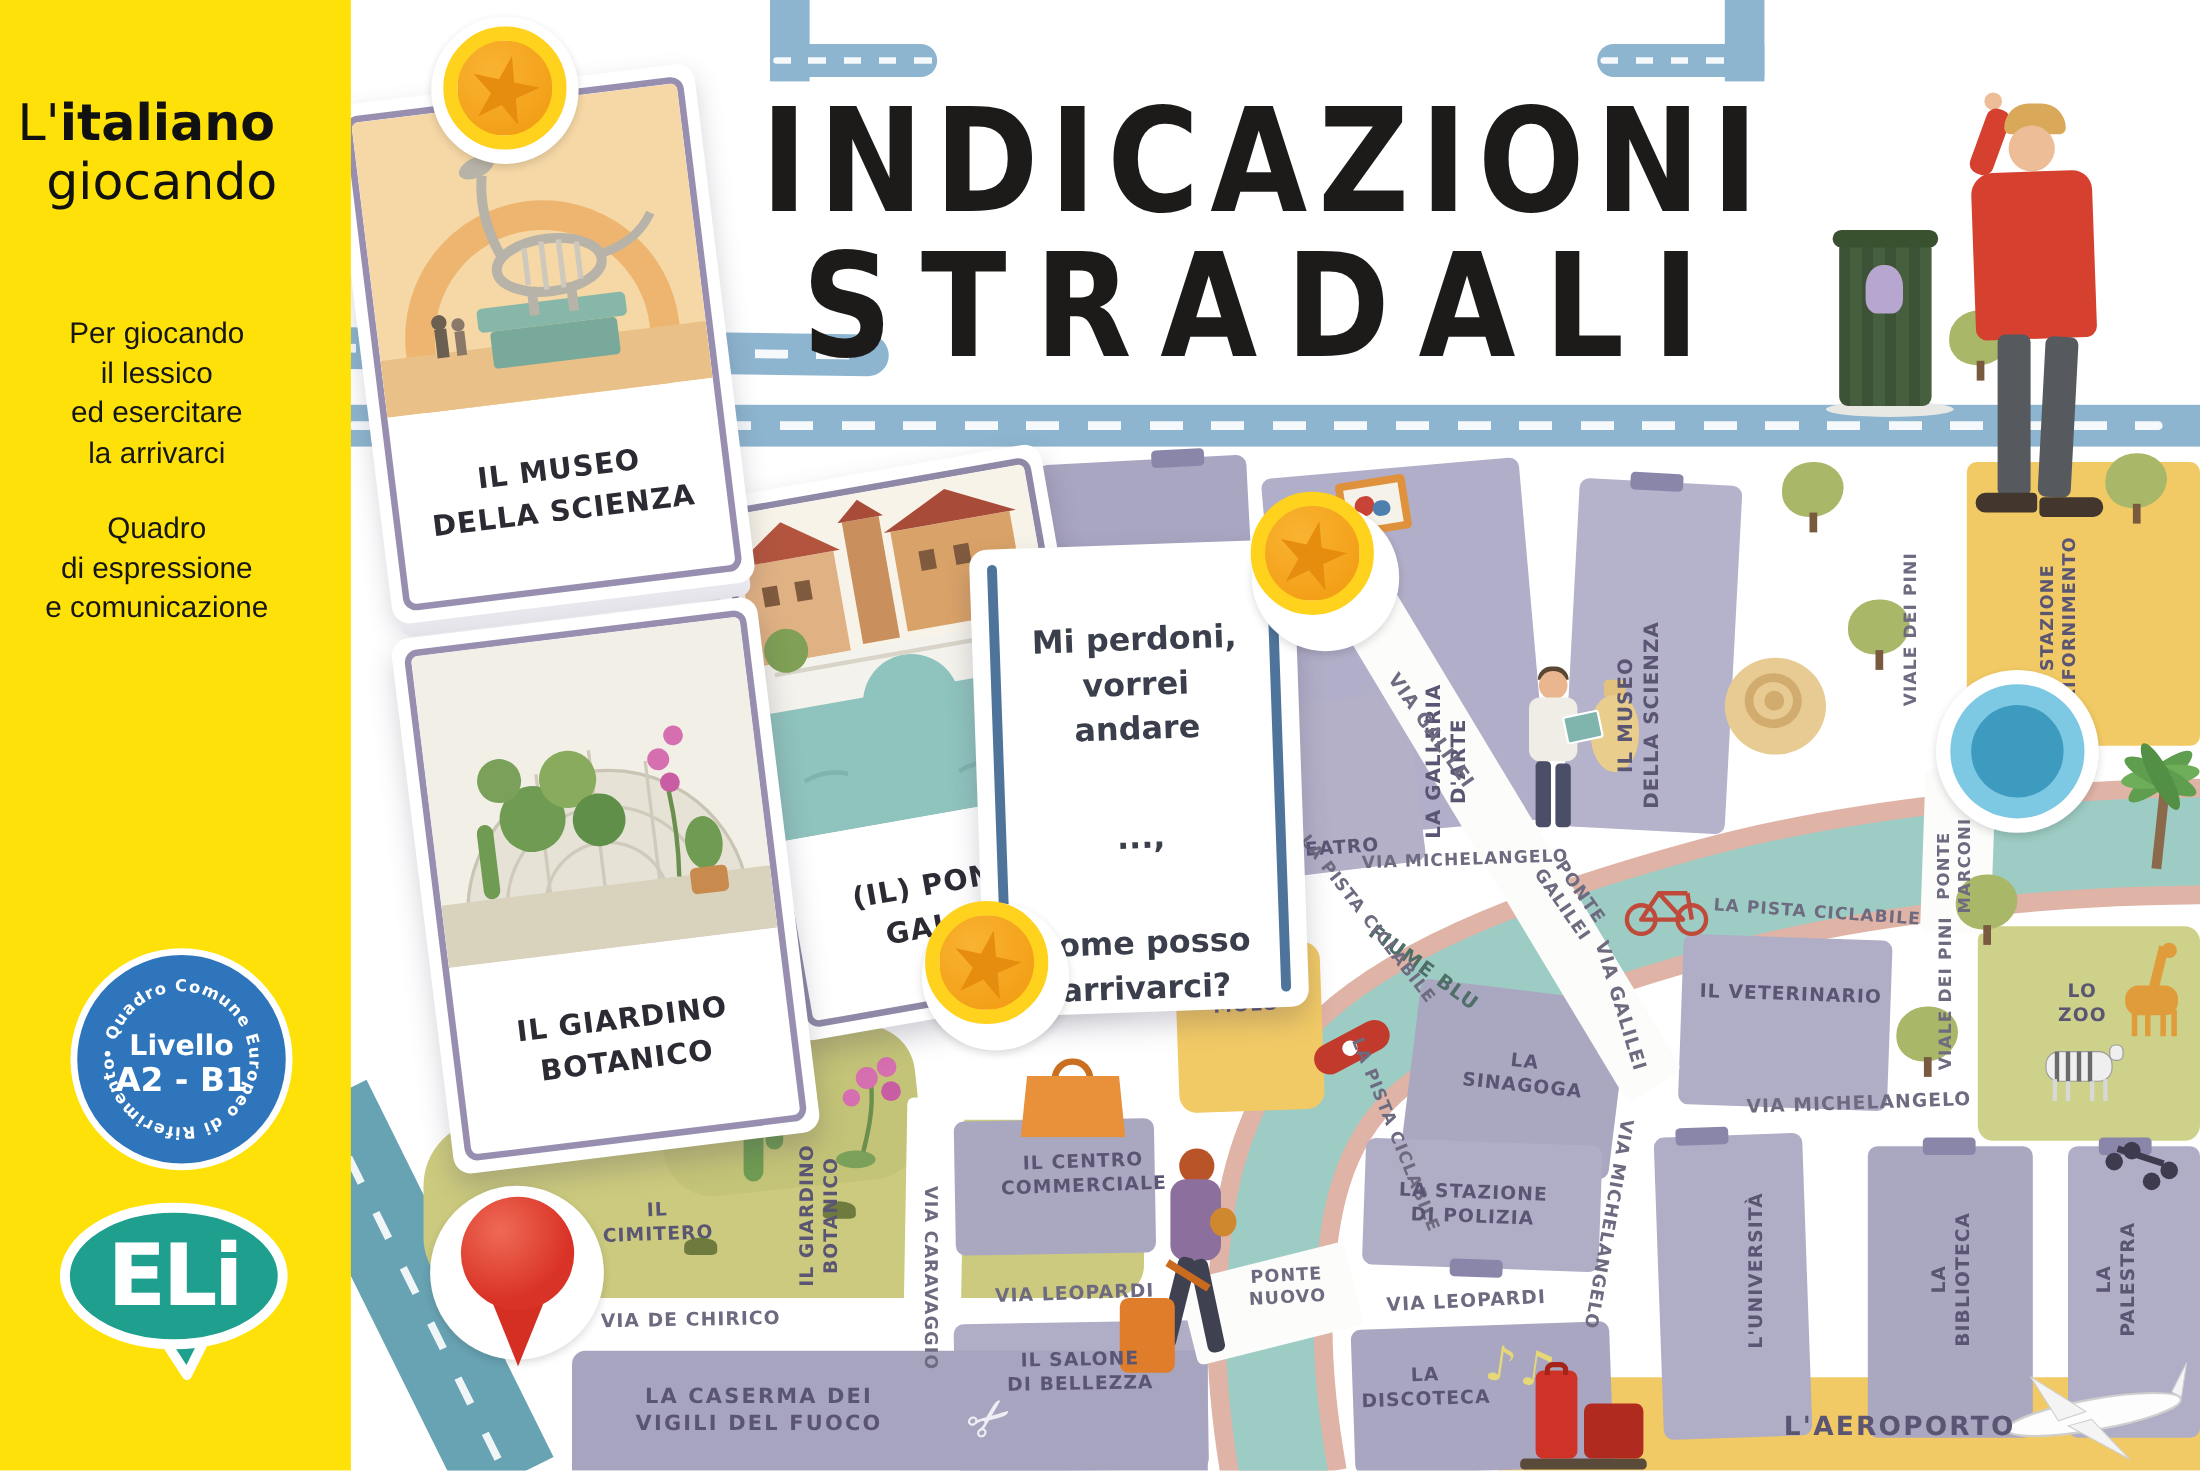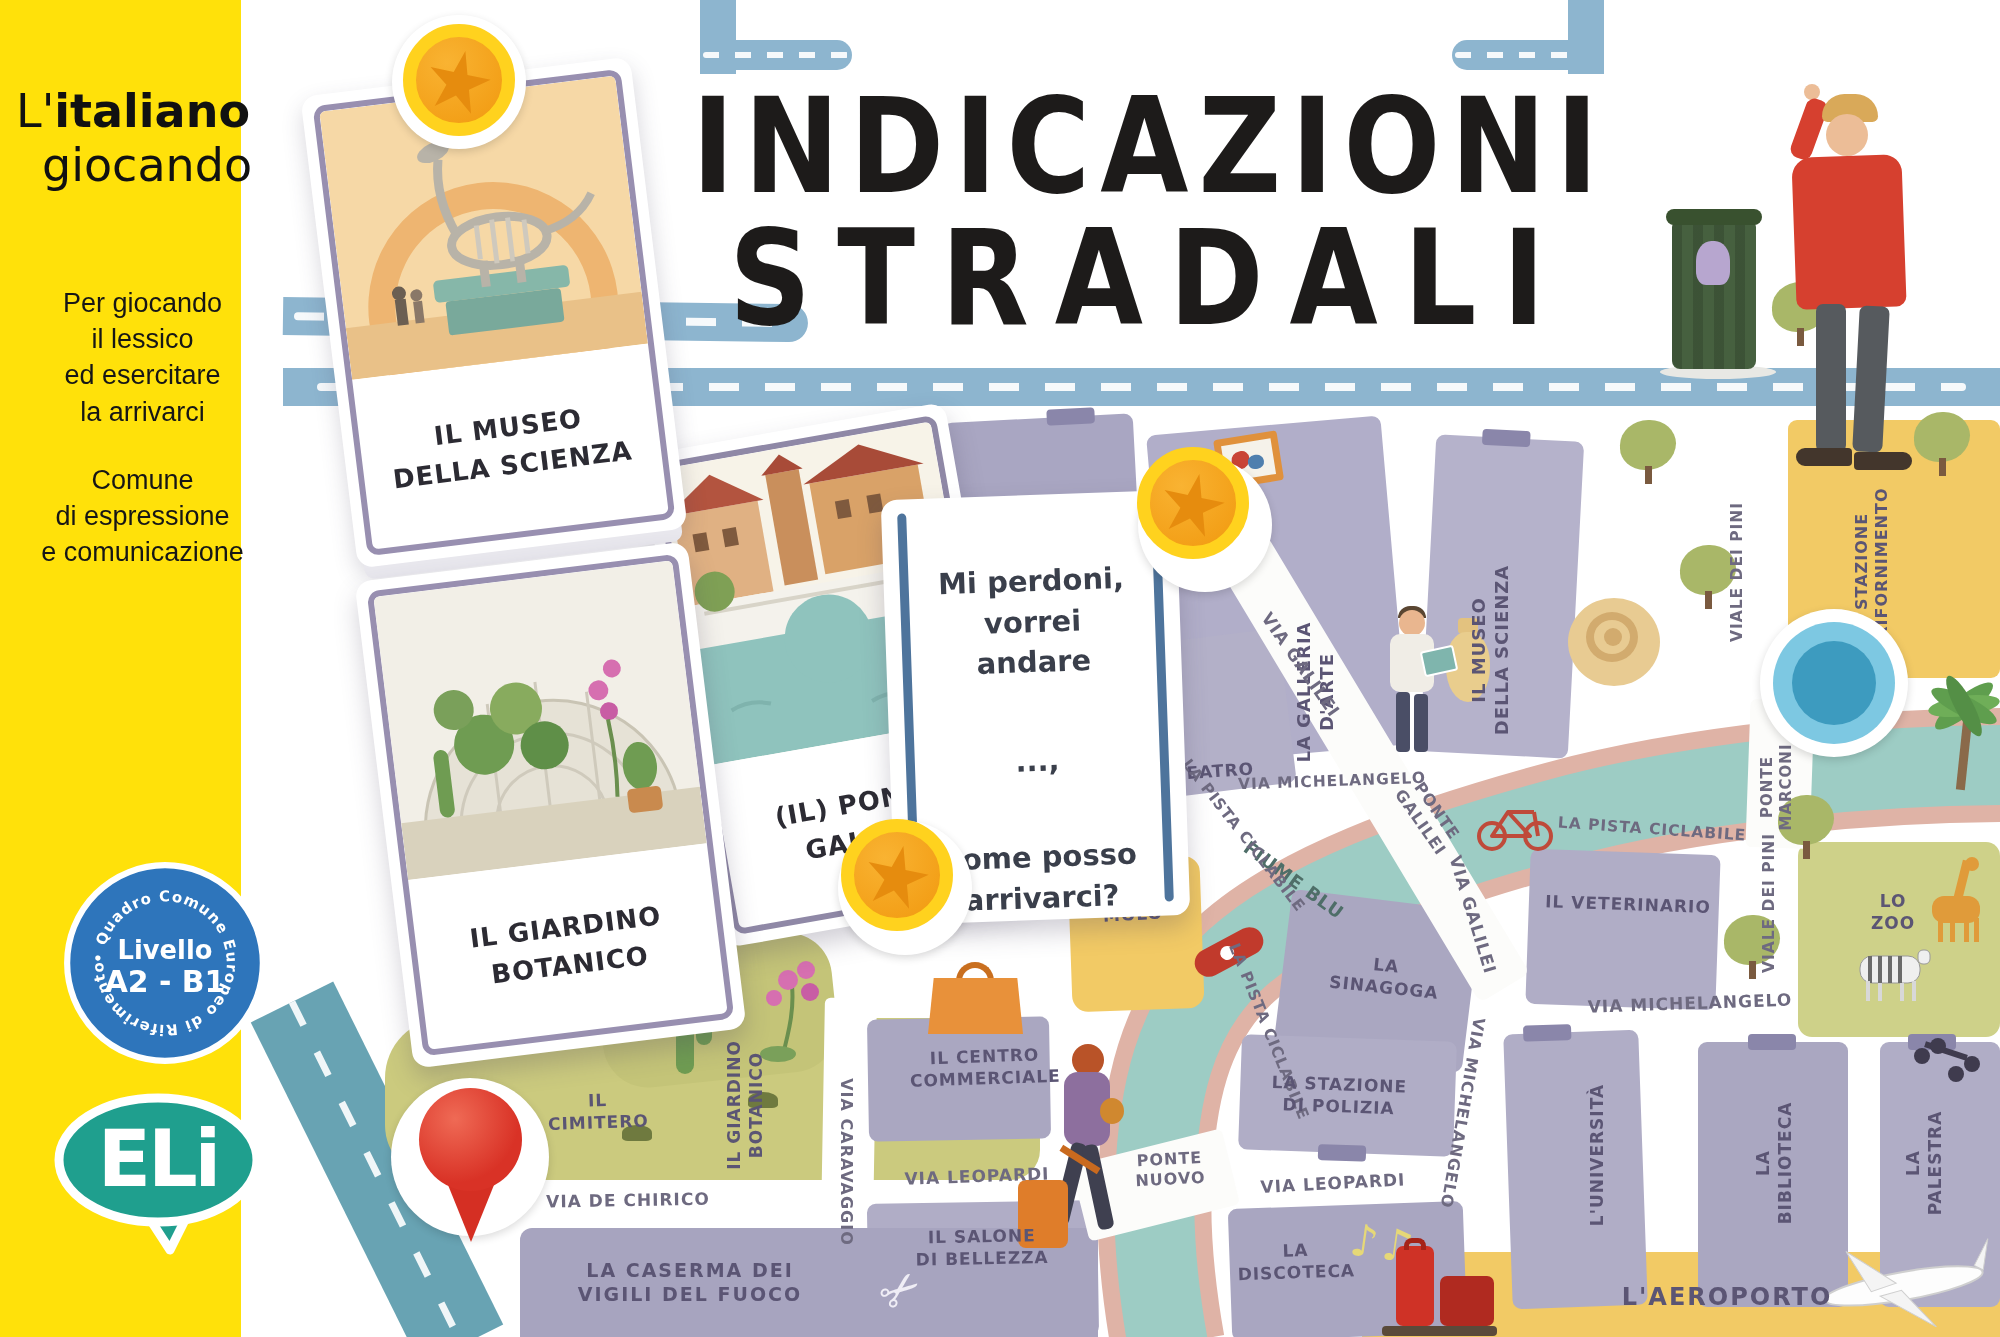--- a/index.html
+++ b/index.html
@@ -468,33 +468,33 @@
     <div style="position:absolute;inset:13px;background:#7dc8e2;border-radius:50%"></div>
     <div style="position:absolute;inset:32px;background:#3d9bbf;border-radius:50%"></div>
   </div>
 
   <div class="a" style="left:391px;top:1078px;width:160px;height:175px;z-index:30">
     <div style="position:absolute;left:0;top:0;width:158px;height:158px;background:#fff;border-radius:50%;box-shadow:0 3px 8px rgba(0,0,0,.14)"></div>
     <div style="position:absolute;left:55px;top:102px;width:0;height:0;border-left:25px solid transparent;border-right:25px solid transparent;border-top:62px solid #d52f23"></div>
     <div style="position:absolute;left:28px;top:10px;width:103px;height:103px;border-radius:50%;background:radial-gradient(circle at 35% 30%,#ef6a55,#d93226 65%)"></div>
   </div>
 
-  <div class="a" style="left:0;top:0;width:241px;height:1337px;background:#ffe10a;z-index:40">
+  <div class="a" style="left:0;top:0;width:319px;height:1337px;background:#ffe10a;z-index:40">
     <div class="a" style="left:16px;top:84px;font-size:46px;color:#111;line-height:1.18;font-family:'DejaVu Sans',sans-serif">
       <div><span>L'</span><b>italiano</b></div>
       <div style="padding-left:26px">giocando</div>
     </div>
     <div class="a" style="left:0;top:285px;width:285px;text-align:center;font-size:27px;color:#161616;line-height:1.34">
       <div>Per giocando</div>
       <div>il lessico</div>
       <div>ed esercitare</div>
       <div>la arrivarci</div>
     </div>
     <div class="a" style="left:0;top:462px;width:285px;text-align:center;font-size:27px;color:#161616;line-height:1.34">
-      <div>Comune</div>
+      <div>Quadro</div>
       <div>di espressione</div>
       <div>e comunicazione</div>
     </div>
 
     <svg class="a" style="left:62px;top:860px" width="206" height="206" viewBox="0 0 200 200">
       <circle cx="100" cy="100" r="95" fill="#2e75bb" stroke="#ffffff" stroke-width="6"></circle>
       <path id="bcir" d="M 40,100 A 60,60 0 1 1 40,100.01" fill="none"></path>
       <text font-family="DejaVu Sans" font-size="14.5" font-weight="bold" fill="#ffffff" letter-spacing="1">
         <textPath href="#bcir">• Quadro Comune Europeo di Riferimento</textPath>
       </text>

